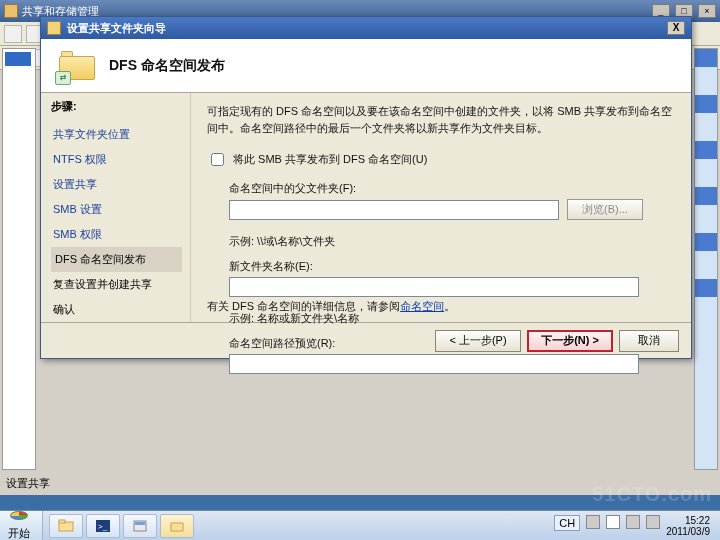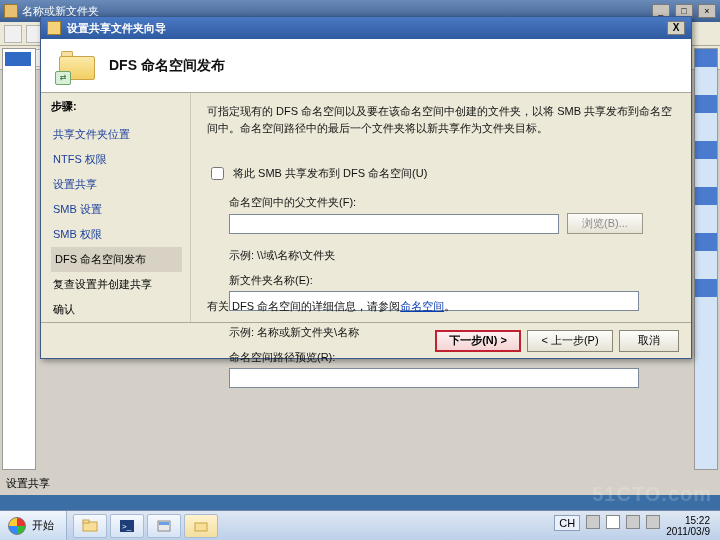--- a/index.html
+++ b/index.html
@@ -35,59 +35,59 @@
   .dlgheader .headlabel { font-size:14px; font-weight:bold; color:#111; }
 
   .dlgbody { flex:1; display:flex; min-height:0; }
   .steps { width:150px; border-right:1px solid #cfcabb; padding:6px 8px 6px 10px; font-size:11px; }
   .steps .stepstitle { font-weight:bold; margin-bottom:8px; font-size:11px; }
   .steps .step { padding:5px 2px; color:#1a3f9c; cursor:default; }
   .steps .step.current { background:#d7d2c3; color:#000; padding-left:4px; }
   .steps .step.plain { color:#000; }
 
   .content { flex:1; padding:10px 18px 10px 16px; font-size:11px; color:#111; position:relative; }
-  .content .intro { line-height:1.5; margin-bottom:28px; }
+  .content .intro { line-height:1.5; margin-bottom:14px; }
   .content label.ck { display:flex; align-items:center; gap:6px; margin-bottom:12px;}
   .content input[type=checkbox]{ width:13px; height:13px; }
   .fieldlbl { margin:4px 0 3px 22px; }
   .fieldrow { display:flex; align-items:center; gap:8px; margin:0 0 2px 22px; }
   .fieldrow input[type=text] { height:20px; border:1px solid #7a8a9a; background:#fff; padding:0 4px; font-size:11px; }
   .fieldrow input.wide { width:330px; }
   .fieldrow input.full { width:410px; }
   .btn { height:21px; padding:0 14px; background:linear-gradient(#fdfdfb,#e6e2d4); border:1px solid #9c988a; font-size:11px; }
   .btn:disabled { color:#8a8a8a; }
   .example { margin:14px 0 10px 22px; color:#111; }
   .linkline { position:absolute; left:16px; bottom:8px; font-size:11px; }
   .linkline a { color:#0a3db3; text-decoration:underline; }
 
   .dlgfooter { height:36px; border-top:1px solid #aca899; display:flex; align-items:center; justify-content:flex-end; padding:0 12px; gap:6px; background:#ece9d8;}
   .navbtn { height:22px; padding:0 10px; background:linear-gradient(#fdfdfb,#e6e2d4); border:1px solid #8a8676; font-size:11px; min-width:86px; }
   .navbtn.next { border:2px solid #c02030; background:linear-gradient(#fef1f1,#f5d4d4); font-weight:bold; }
   .navbtn.cancel { min-width:60px; }
 
   
   .taskbar { position:absolute; left:0; bottom:0; width:720px; height:30px; background:linear-gradient(#dfe7f2,#bcd0ea); border-top:1px solid #6f87a9; display:flex; align-items:center; font-size:11px;}
-  .startbtn { height:30px; display:flex; align-items:center; gap:6px; padding:0 12px 0 8px; background:linear-gradient(#f0f5fb,#c8dbf1); border-right:1px solid #9fb3cf;}
+  .startbtn { height:30px; display:flex; align-items:center; gap:6px; padding:0 12px 0 8px; background:linear-gradient(#f0f5fb,#c8dbf1); border-right:1px solid #9fb3cf;flex-direction:column;}
   .startorb { width:18px; height:18px; border-radius:50%; background:conic-gradient(#e33 0 90deg,#3b3 90deg 180deg,#38f 180deg 270deg,#fc3 270deg 360deg); border:1px solid #777;}
   .pinned { display:flex; align-items:center; gap:3px; padding:0 6px; }
   .pinned .p { width:34px; height:24px; background:linear-gradient(#f6f9fe,#d6e3f3); border:1px solid #a8bcd6; border-radius:2px; display:flex; align-items:center; justify-content:center;}
   .pinned .p svg { width:16px; height:16px; }
   .tray { margin-left:auto; display:flex; align-items:flex-start; gap:6px; padding:0 6px;}
   .tray .lang { padding:1px 4px; border:1px solid #8aa0bd; background:#eaf1fa; }
   .tray .ticon { width:14px; height:14px; background:#ccc; border:1px solid #888; }
   .tray .clock { text-align:right; line-height:1.1; font-size:10px; padding-right:4px;}
   .watermark { position:absolute; right:8px; bottom:34px; font-size:20px; font-weight:bold; color:rgba(255,255,255,.18); font-family:Arial; letter-spacing:1px;}
 </style>
 </head>
 <body>
 
 <div class="bgwin">
   <div class="titlebar">
     <span class="ticon"></span>
-    <span>名称或新文件夹</span>
+    <span>共享和存储管理</span>
     <span class="spacer"></span>
     <span class="winbtns">
       <span>_</span>
       <span>□</span>
       <span>×</span>
     </span>
   </div>
   <div class="toolbar">
     <span class="tbicon"></span>
     <span class="tbicon"></span>
@@ -168,22 +168,22 @@
         <input type="text" class="full" value="" style="">
       </div>
 
       <div class="linkline">
         <span>有关 DFS 命名空间的详细信息，请参阅</span><a href="#">命名空间</a><span>。</span>
       </div>
     </div>
   </div>
 
   <div class="dlgfooter">
+    <button class="navbtn">&lt; 上一步(P)</button>
     <button class="navbtn next">下一步(N) &gt;</button>
-    <button class="navbtn">&lt; 上一步(P)</button>
     <button class="navbtn cancel">取消</button>
   </div>
 </div>
 
 <div class="watermark">51CTO.com</div>
 
 <div class="taskbar">
   <div class="startbtn">
     <span class="startorb"></span>
     <span>开始</span>

